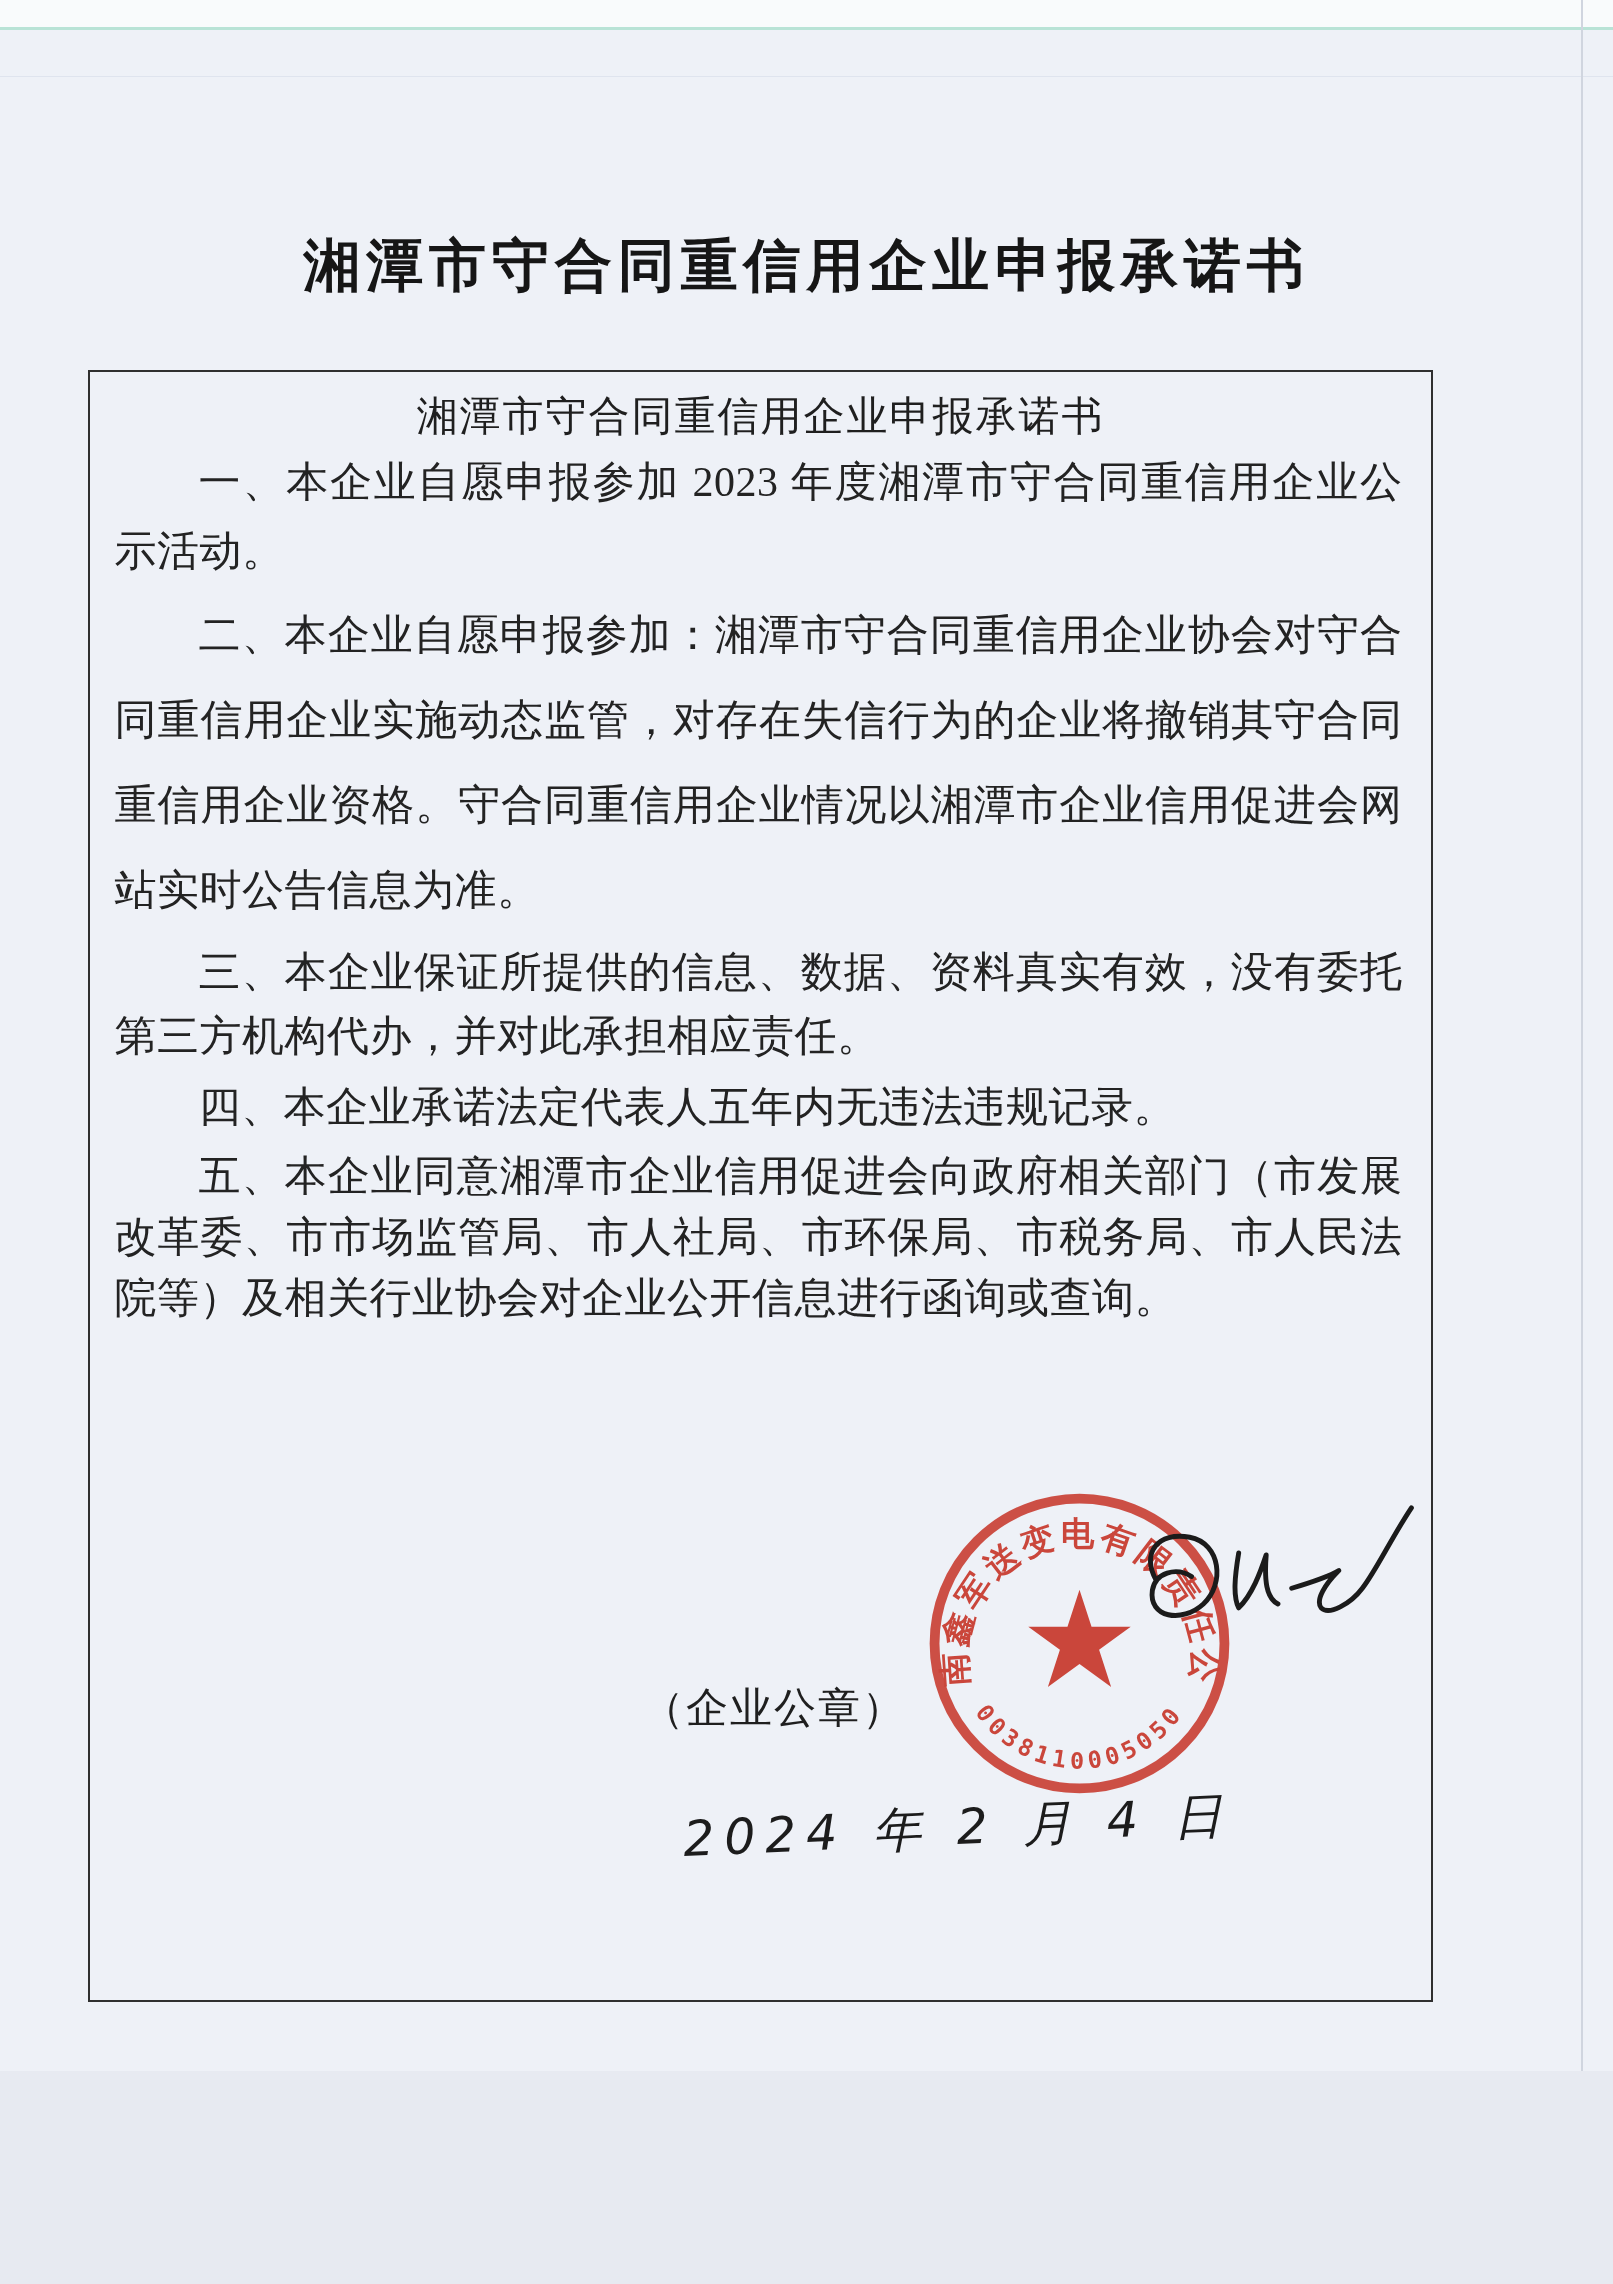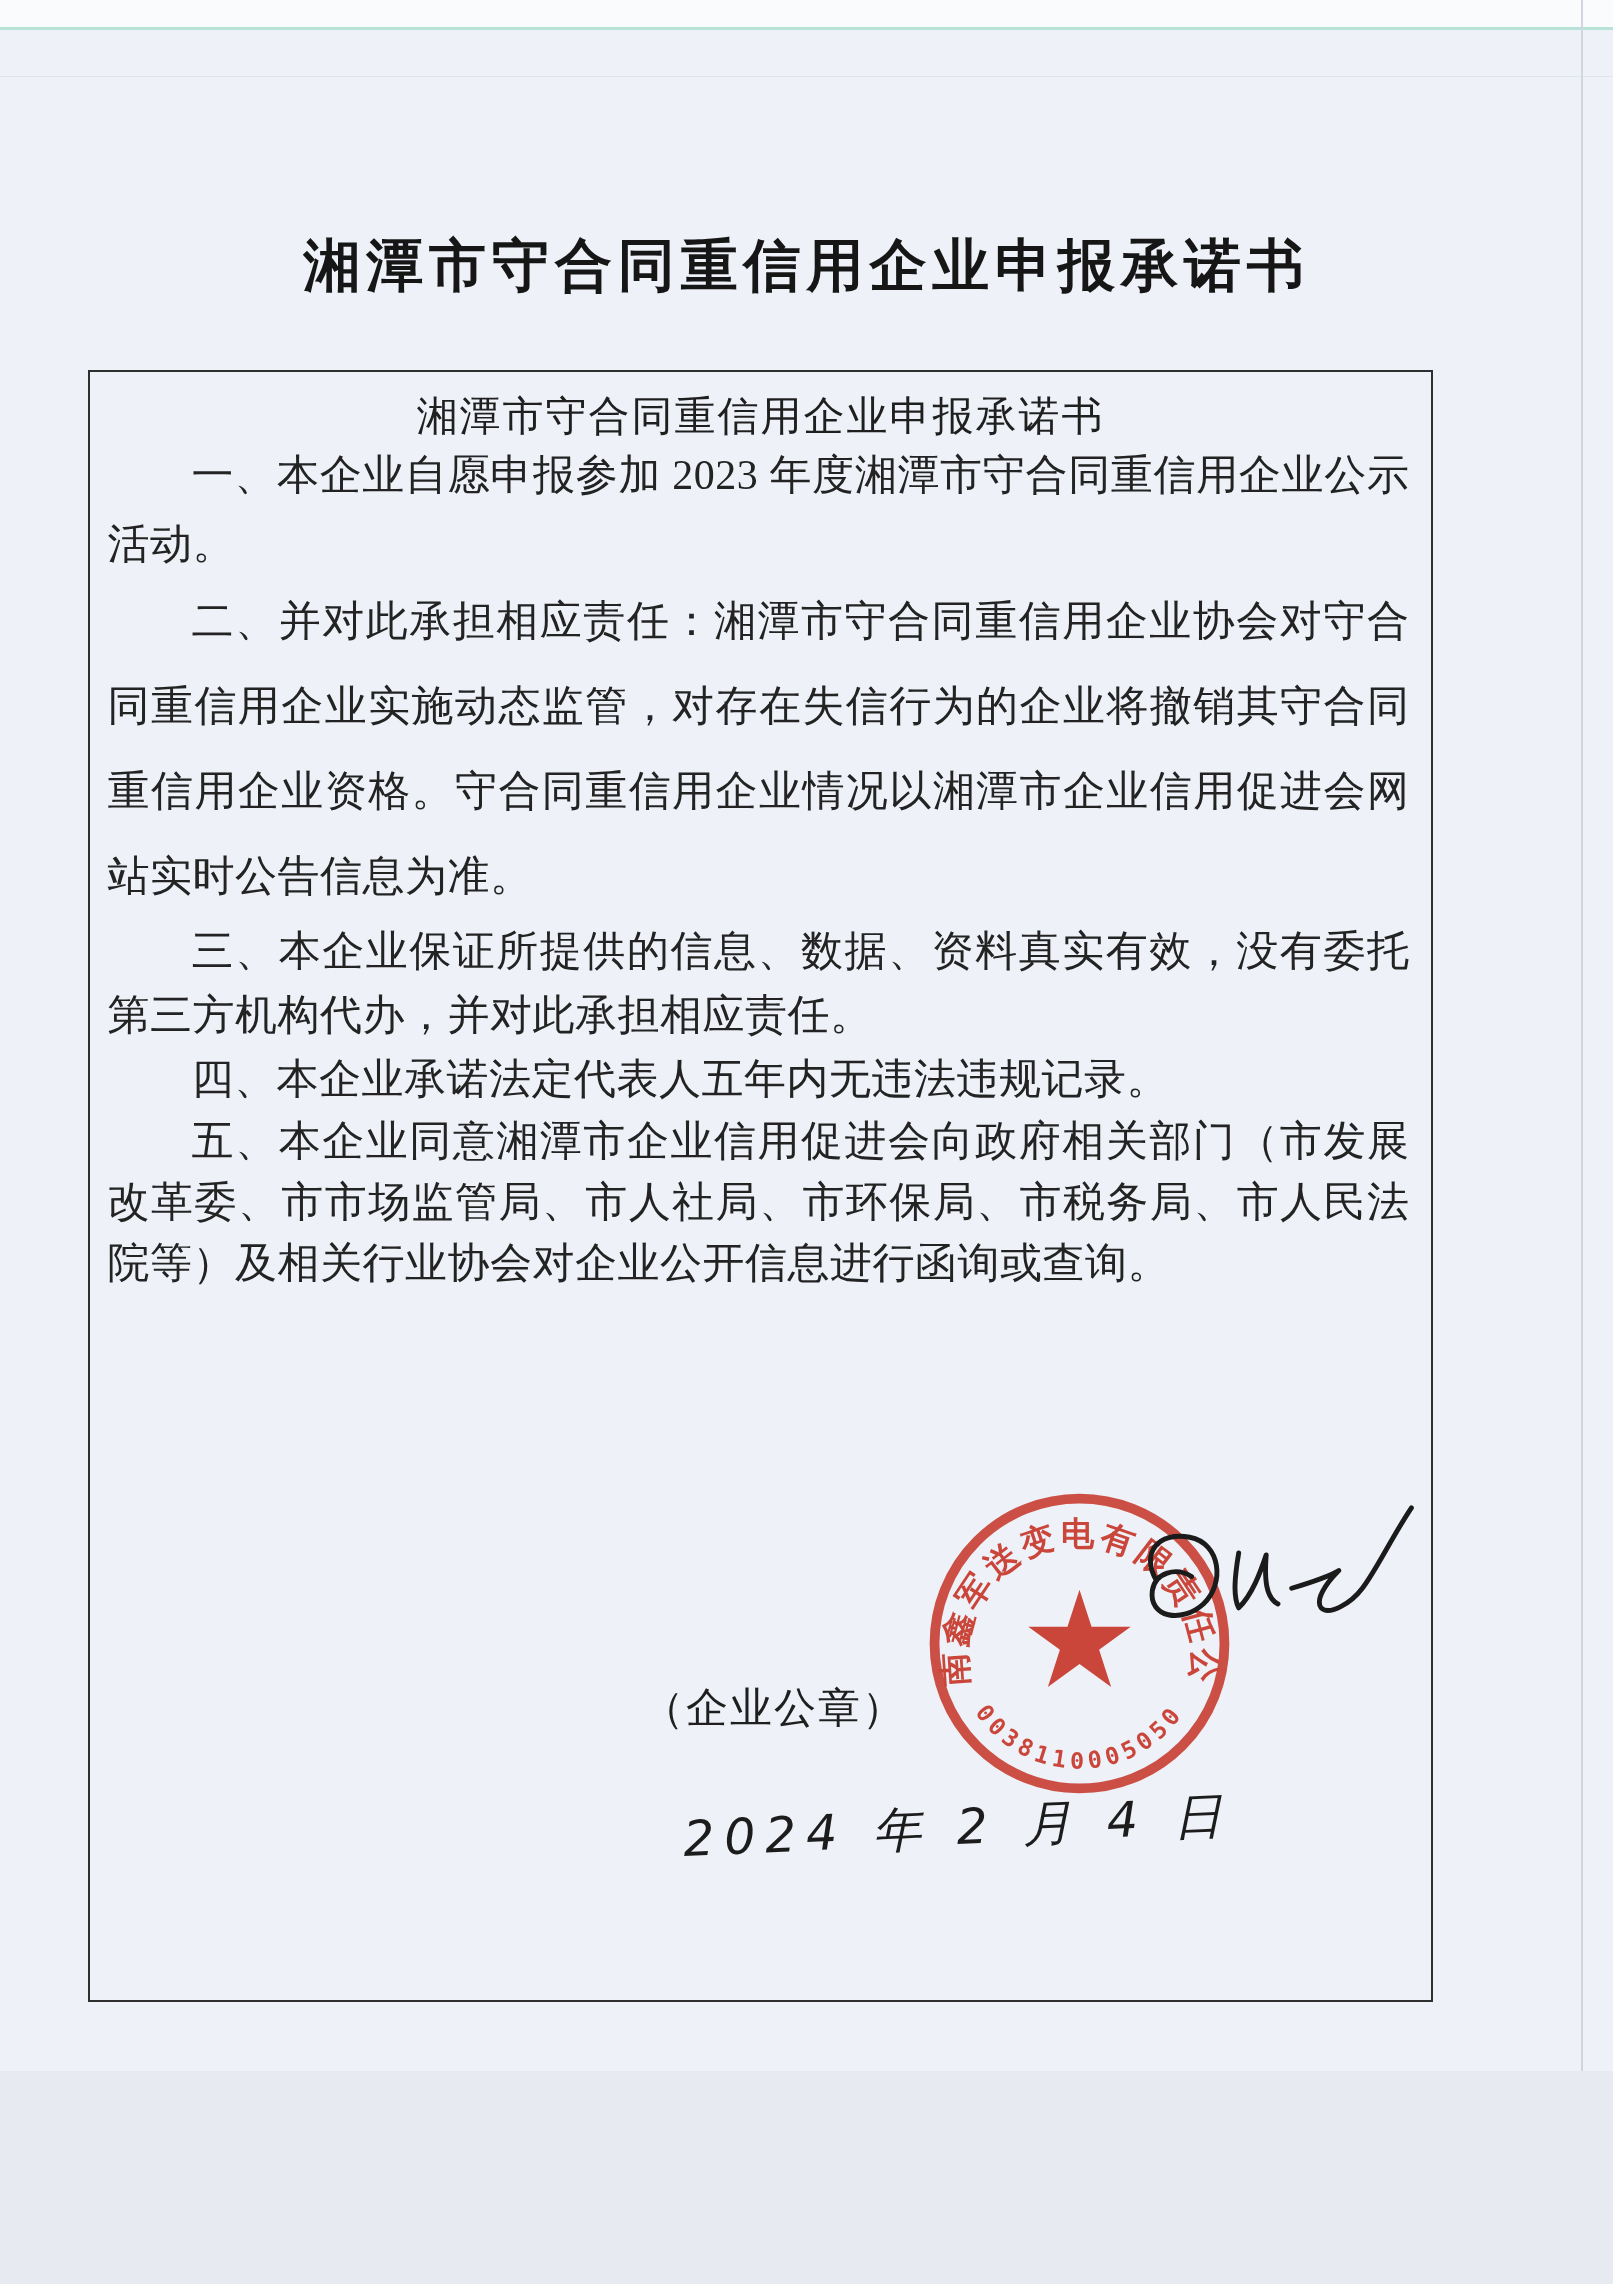--- a/index.html
+++ b/index.html
@@ -34,21 +34,21 @@
   }
   .box-title{
     margin-top:19.6px;
     text-align:center;
     font-size:41px;letter-spacing:2px;
     color:#1f1f1f;
     line-height:1.2;
   }
   .box-content{padding:0 21.6px 0 17.6px;}
   .box-content p{
-    margin:0;
+    margin:7px;
     font-size:42px;
     text-align:justify;
     text-indent:2em;
     color:#232323;
     letter-spacing:0.5px;
   }
   .p1{margin-top:91px;line-height:69px;}
   .p2{margin-top:4.9px;line-height:85px;}
   .p3{line-height:64px;}
   .p4{line-height:64px;}
@@ -92,21 +92,21 @@
   <div class="scan-faint-line"></div>
   <div class="scan-right-line"></div>
 
   <div class="main-title">湘潭市守合同重信用企业申报承诺书</div>
 
   <div class="commitment-box">
     <div class="box-title">湘潭市守合同重信用企业申报承诺书</div>
 
     <div class="box-content">
       <p class="p1">一、本企业自愿申报参加 2023 年度湘潭市守合同重信用企业公示活动。</p>
-      <p class="p2">二、并对此承担相应责任：湘潭市守合同重信用企业协会对守合同重信用企业实施动态监管，对存在失信行为的企业将撤销其守合同重信用企业资格。守合同重信用企业情况以湘潭市企业信用促进会网站实时公告信息为准。</p>
+      <p class="p2">二、本企业自愿申报参加：湘潭市守合同重信用企业协会对守合同重信用企业实施动态监管，对存在失信行为的企业将撤销其守合同重信用企业资格。守合同重信用企业情况以湘潭市企业信用促进会网站实时公告信息为准。</p>
       <p class="p3">三、本企业保证所提供的信息、数据、资料真实有效，没有委托第三方机构代办，并对此承担相应责任。</p>
       <p class="p4">四、本企业承诺法定代表人五年内无违法违规记录。</p>
       <p class="p5">五、本企业同意湘潭市企业信用促进会向政府相关部门（市发展改革委、市市场监管局、市人社局、市环保局、市税务局、市人民法院等）及相关行业协会对企业公开信息进行函询或查询。</p>
     </div>
 
     <div class="seal-caption">（企业公章）</div>
     <div class="handwritten-date">2024 年 2 月 4 日</div>
 
     <svg class="company-seal" viewBox="0 0 340 340" xmlns="http://www.w3.org/2000/svg">
       <defs>

